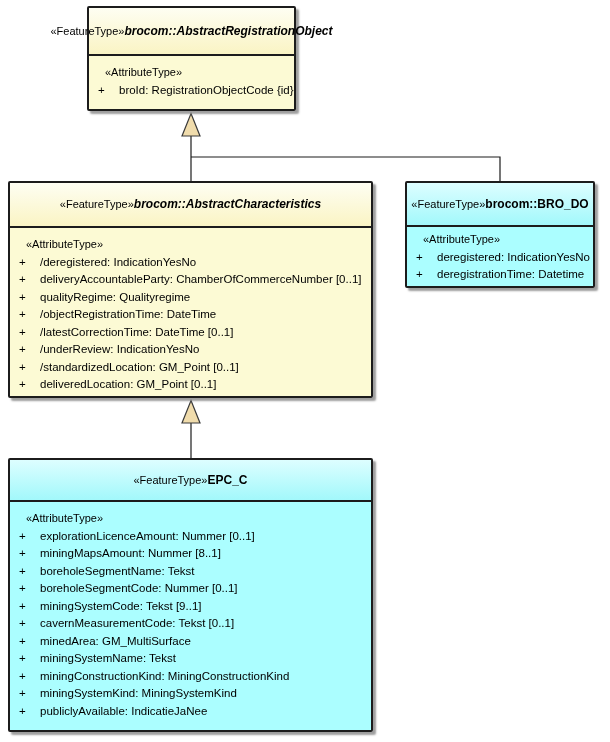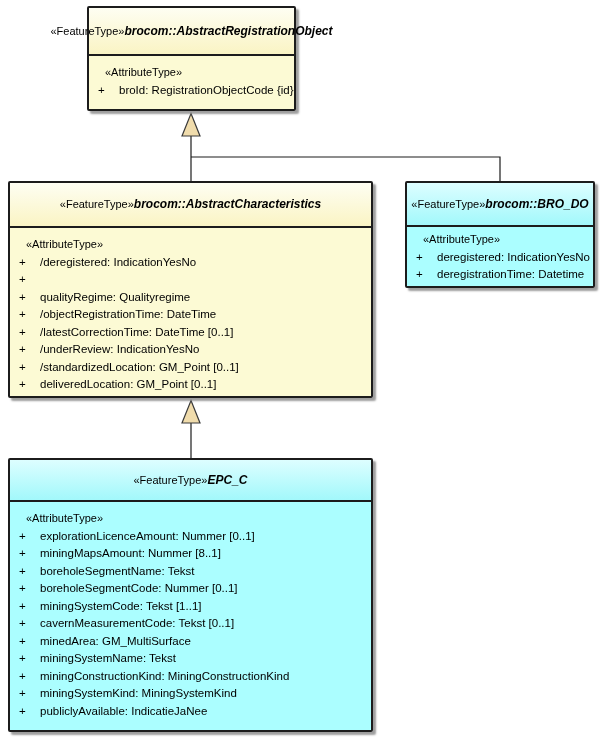--- a/index.html
+++ b/index.html
@@ -24,21 +24,21 @@
   }
   .hdr{
     box-sizing:border-box;
     border-bottom:2px solid #1c1c1c;
     display:flex;flex-direction:row;
     align-items:center;justify-content:center;
     line-height:15px;
     flex:0 0 auto;
   }
   .stereo{font-size:11px;}
-  .cls-name{font-size:12px;font-weight:bold;font-style:italic;}
+  .cls-name{font-size:12px;font-weight:bold;}
   .abstract .cls-name{font-style:italic;}
   .body{flex:1 1 auto;box-sizing:border-box;padding:8px 2px 0 1px;font-size:11.5px;overflow:hidden;}
   .attr-stereo{padding-left:15px;line-height:17.5px;font-size:11px;}
   .attr-row{display:flex;line-height:17.5px;white-space:nowrap;}
   .vis{display:inline-block;flex:0 0 auto;width:21px;padding-left:8px;}
   .yellow .hdr{background:linear-gradient(180deg,#fefef2 0%,#faf4c4 100%);}
   .yellow .body{background:#fcfad4;}
   .cyan .hdr{background:linear-gradient(180deg,#ddfeff 0%,#a2f8fb 100%);}
   .cyan .body{background:#abfeff;}
   .b1{left:87px;top:6px;width:209px;height:105px;}
@@ -88,20 +88,21 @@
       <div class="cls-name">brocom::AbstractCharacteristics</div>
     </div>
     <div class="body">
       <div class="attr-stereo">«AttributeType»</div>
       <div class="attr-row">
         <span class="vis">+</span>
         <span>/deregistered: IndicationYesNo</span>
       </div>
       <div class="attr-row">
         <span class="vis">+</span>
+        <span>deliveryAccountableParty: ChamberOfCommerceNumber [0..1]</span>
       </div>
       <div class="attr-row">
         <span class="vis">+</span>
         <span>qualityRegime: Qualityregime</span>
       </div>
       <div class="attr-row">
         <span class="vis">+</span>
         <span>/objectRegistrationTime: DateTime</span>
       </div>
       <div class="attr-row">
@@ -159,21 +160,21 @@
       <div class="attr-row">
         <span class="vis">+</span>
         <span>boreholeSegmentName: Tekst</span>
       </div>
       <div class="attr-row">
         <span class="vis">+</span>
         <span>boreholeSegmentCode: Nummer [0..1]</span>
       </div>
       <div class="attr-row">
         <span class="vis">+</span>
-        <span>miningSystemCode: Tekst [1..1]</span>
+        <span>miningSystemCode: Tekst [9..1]</span>
       </div>
       <div class="attr-row">
         <span class="vis">+</span>
         <span>cavernMeasurementCode: Tekst [0..1]</span>
       </div>
       <div class="attr-row">
         <span class="vis">+</span>
         <span>minedArea: GM_MultiSurface</span>
       </div>
       <div class="attr-row">

